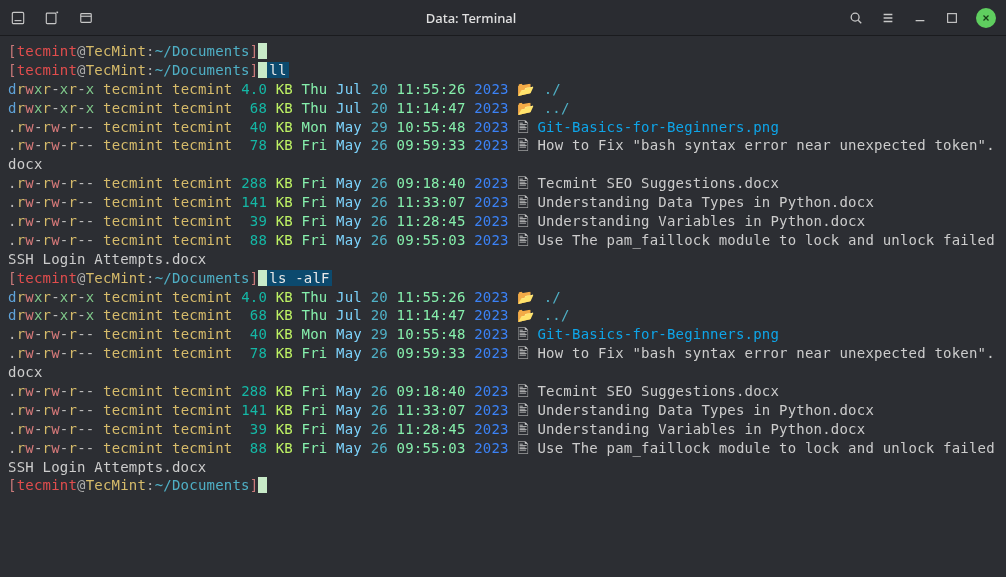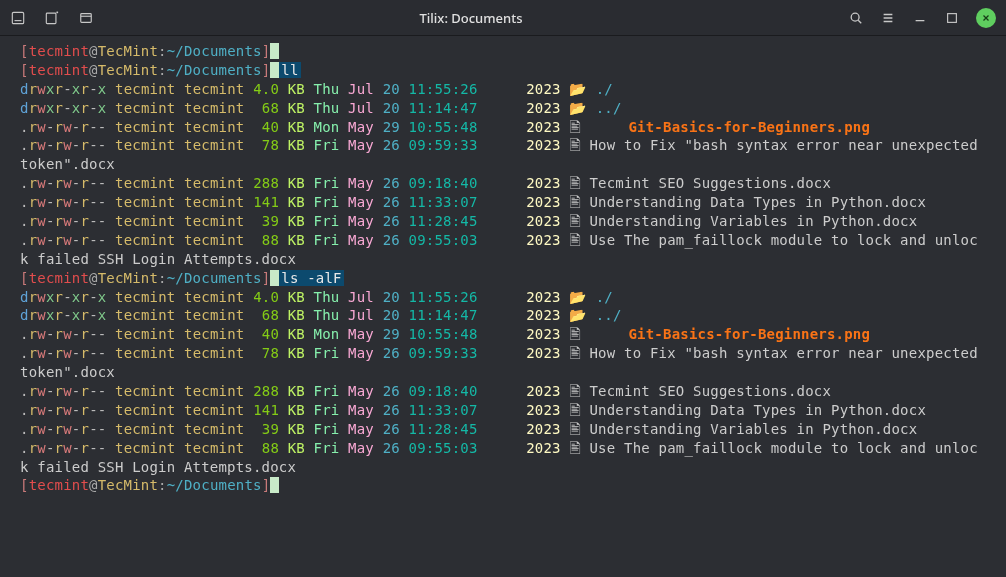--- a/index.html
+++ b/index.html
@@ -21,52 +21,52 @@
       border-bottom: 1px solid #1a1b1e;
     }
     .titlebar-left { display: flex; gap: 18px; align-items: center; }
     .titlebar-center { flex: 1; text-align: center; color: #e0e0e0; font-family: system-ui, sans-serif; font-size: 13px; font-weight: 500; }
     .titlebar-right { display: flex; gap: 16px; align-items: center; }
     .tb-icon { width: 16px; height: 16px; display: inline-flex; align-items: center; justify-content: center; color: #c8c8c8; cursor: pointer; }
     .tb-icon svg { width: 14px; height: 14px; }
     .window-btn { width: 20px; height: 20px; border-radius: 50%; display: inline-flex; align-items: center; justify-content: center; cursor: pointer; }
     .close-btn { background: #5fce5f; }
     .terminal {
-      padding: 6px 20px;
+      padding: 6px 8px;
       line-height: 1.35;
       white-space: pre;
       font-size: 14px;
       letter-spacing: 0.2px;
     }
     .line { white-space: pre-wrap; word-break: break-all; }
     .prompt-user { color: #e24d4d; }
     .prompt-at { color: #aaa; }
     .prompt-host { color: #d6bb6a; }
     .prompt-path { color: #4fb0c6; }
     .prompt-br { color: #c97a7a; }
     .cursor-block { display:inline-block; width:9px; height:16px; background:#c8eac8; vertical-align:text-bottom; }
     .cmd-hl { background: #0c4a6e; color: #e8e8e8; padding: 0 2px; }
     .cmd-hl-pre { display:inline-block; width:9px; height:16px; background:#c8eac8; vertical-align:text-bottom; }
     .perm-dir { color: #5fa3d8; }
     .perm-dash { color: #bbbbbb; }
     .perm-r { color: #d6bb6a; }
     .perm-w { color: #d87a7a; }
     .perm-x { color: #7fc88a; }
     .owner { color: #d6bb6a; }
-    .sz-num { color: #84cc16; }
+    .sz-num { color: #14b8a6; }
     .sz-unit { color: #bef264; }
     .date-wd { color: #86efac; }
-    .date-mon { color: #f9a8d4; }
+    .date-mon { color: #7dd3fc; }
     .date-day { color: #4fb0c6; }
-    .date-time { color: #14b8a6; }
-    .date-yr { color: #fef9c3; margin-left: 40px; }
+    .date-time { color: #86efac; }
+    .date-yr { color: #3b82f6; }
     .file-ico { color: #cccccc; }
     .fname-default { color: #cccccc; }
     .fname-dir { color: #4fb0c6; }
-    .fname-png { color: #f97316; font-weight: bold; margin-left: 39px; }
+    .fname-png { color: #0ea5e9; font-weight: normal; }
     .row { }
   </style>
 </head>
 <body>
 
 <div class="titlebar">
   <div class="titlebar-left">
     <span class="tb-icon">
       <svg viewBox="0 0 16 16" fill="none" stroke="currentColor" stroke-width="1.3">
           <rect x="1.5" y="1.5" width="13" height="13" rx="1.5"></rect>
@@ -79,21 +79,21 @@
           <path d="M13 1.5 L15 1.5 M14 0.5 L14 2.5"></path>
         </svg>
     </span>
     <span class="tb-icon">
       <svg viewBox="0 0 16 16" fill="none" stroke="currentColor" stroke-width="1.3">
           <rect x="2" y="3" width="12" height="10" rx="1"></rect>
           <path d="M2 6 L14 6"></path>
         </svg>
     </span>
   </div>
-  <div class="titlebar-center">Tilix: Documents</div>
+  <div class="titlebar-center">Data: Terminal</div>
   <div class="titlebar-right">
     <span class="tb-icon">
       <svg viewBox="0 0 16 16" fill="none" stroke="currentColor" stroke-width="1.5">
           <circle cx="7" cy="7" r="4.5"></circle>
           <path d="M10.5 10.5 L14 14"></path>
         </svg>
     </span>
     <span class="tb-icon">
       <svg viewBox="0 0 16 16" fill="none" stroke="currentColor" stroke-width="1.5">
           <path d="M3 4 L13 4 M3 8 L13 8 M3 12 L13 12"></path>

